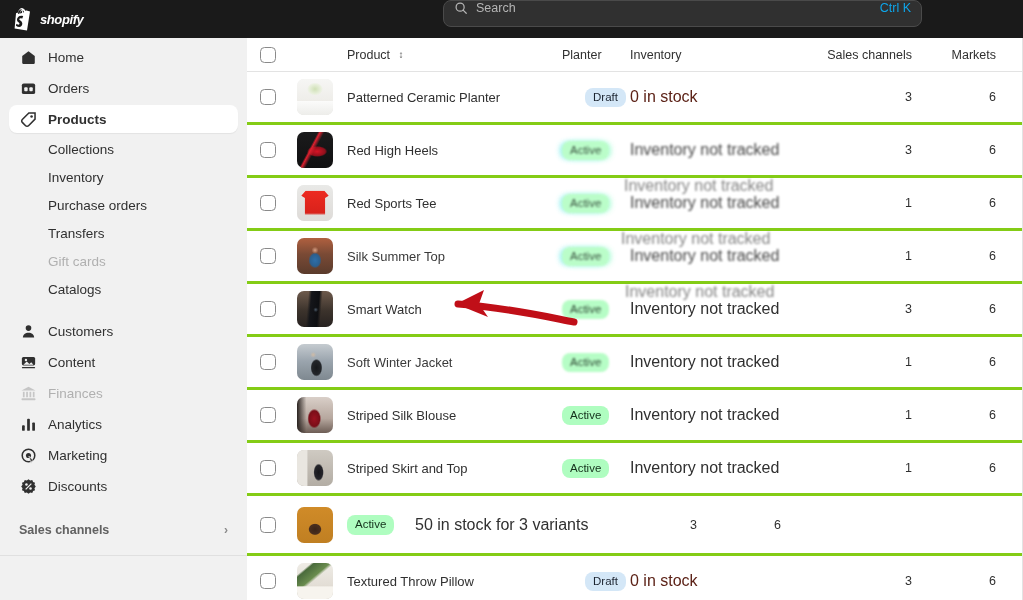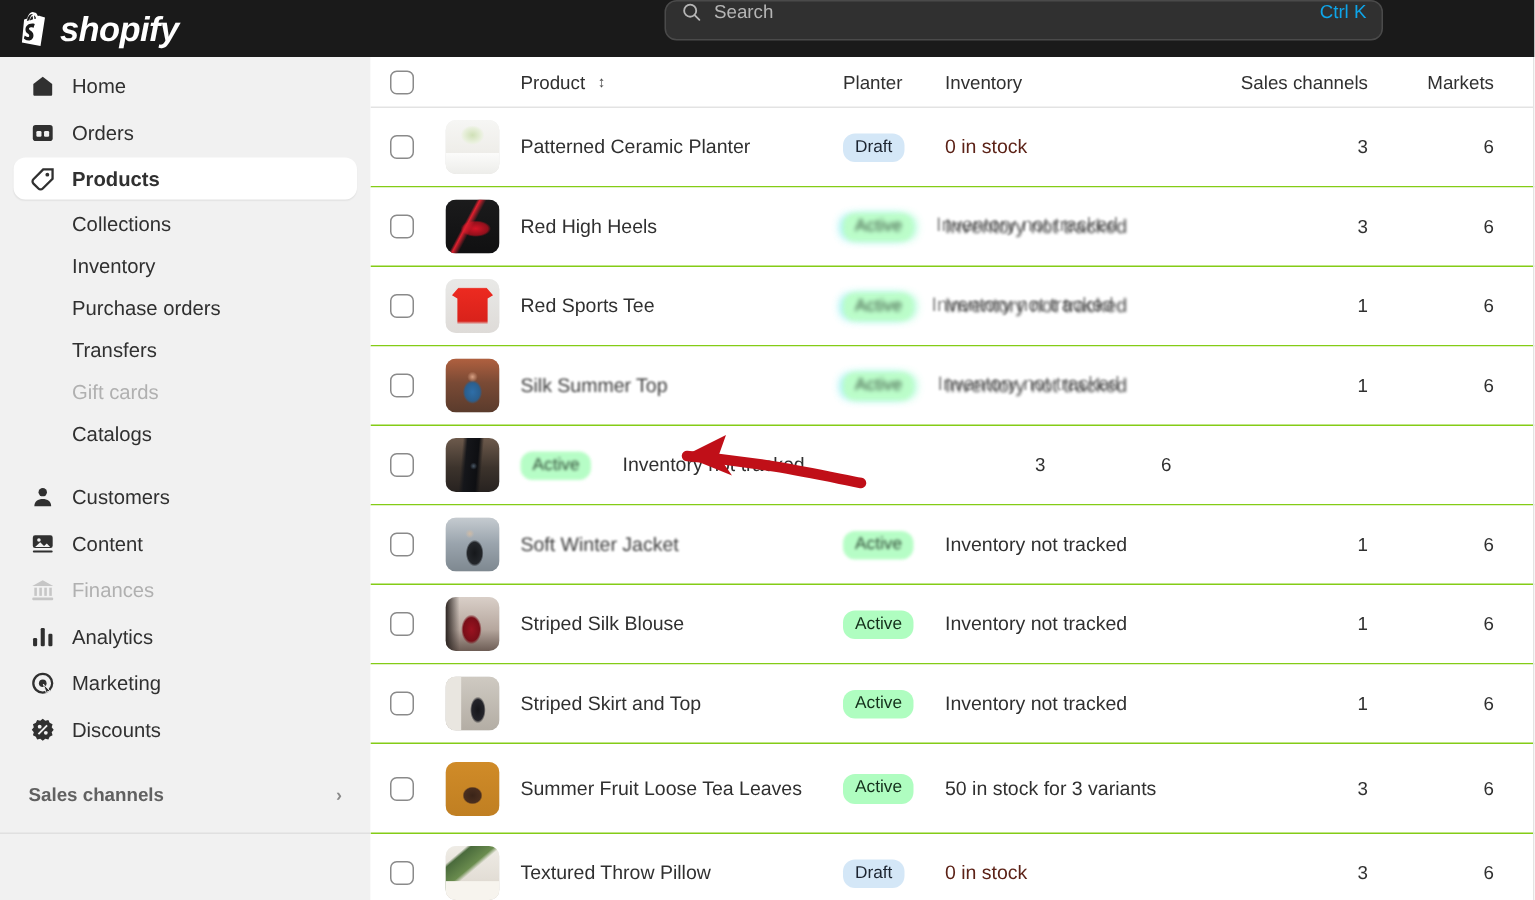--- a/index.html
+++ b/index.html
@@ -12,21 +12,21 @@
 
   
   .topbar {
     position: absolute; top: 0; left: 0; width: 1023px; height: 38px;
     background: #1a1a1a; display: flex; align-items: center;
   }
   .logo-wrap { display: flex; align-items: center; gap: 7px; padding-left: 13px; width: 247px; }
   .logo-mark {
     width: 20px; height: 23px; position: relative;
   }
-  .logo-text { color: #fff; font-size: 23px; font-weight: bold; font-style: italic; letter-spacing: -0.4px; }
+  .logo-text { color: #fff; font-size: 13px; font-weight: bold; font-style: italic; letter-spacing: -0.4px; }
 
   .search-box {
     position: absolute; left: 443px; top: 0px; width: 479px; height: 27px;
     background: #303030; border: 1px solid #4a4a4a; border-radius: 8px;
     display: flex; align-items: flex-start; padding: 0 10px;
   }
   .search-box .s-icon { width: 14px; height: 14px; flex: 0 0 14px; margin-right: 8px; }
   .search-ph { color: #b5b5b5; font-size: 12.5px; flex: 1; }
   .search-kbd { color: #0ea5e9; font-size: 12.5px; }
 
@@ -76,36 +76,36 @@
   .col-mkt    { width: 95px;  flex: 0 0 95px;  text-align: right; padding-right: 19px; }
 
   .chk {
     width: 16px; height: 16px; border: 1.4px solid #8a8a8a;
     border-radius: 4.5px; background: #fff; cursor: pointer;
   }
   .sort-ico { display: inline-block; margin-left: 5px; font-size: 10px; color: #4a4a4a; vertical-align: 1px; }
 
   .trow {
     display: flex; align-items: center; min-height: 53px;
-    border-bottom: 1px solid #84cc16; background: #fff;
+    border-bottom: 3px solid #84cc16; background: #fff;
   }
   .trow.tall { min-height: 60px; }
   .thumb-box {
     width: 36px; height: 36px; border-radius: 7px; overflow: hidden;
     background: #f0f0f0; margin-left: 8px; position: relative;
   }
   .thumb-box .img { position: absolute; inset: 0; }
   .pname { font-size: 13px; color: #303030; line-height: 17px; padding-right: 8px; }
   .badge {
     display: inline-block; font-size: 11.5px; padding: 2px 8px 3px 8px;
     border-radius: 8px; line-height: 1.25;
   }
-  .badge.draft  { background: #d4e7f7; color: #1c2430; }
+  .badge.draft  { background: #d4e7f7; color: #1c2430; margin-left: 23px; }
   .badge.active { background: #affdc0; color: #14301b; }
-  .inv { font-size: 13px; color: #303030; }
+  .inv { font-size: 16px; color: #303030; margin-top: 36px; }
   .inv.zero { color: #5c2217; }
   .num { font-size: 12.5px; color: #303030; }
 
   
   .ghost { position: relative; }
   .ghost > .gh-a { position: relative; z-index: 2; }
   .ghost > .gh-b {
     position: absolute; left: 0; top: 0; z-index: 1;
     opacity: .6; filter: blur(0.8px);
   }
@@ -388,20 +388,21 @@
       <div class="col-check">
           <span class="chk"></span>
         </div>
       <div class="col-thumb">
         <div class="thumb-box">
           <div class="img" style="background:linear-gradient(180deg,#6d5a4c 0%,#3c332c 55%,#272220 100%)"></div>
           <div class="img" style="background:linear-gradient(95deg,transparent 30%,#15161a 38%,#0e0f12 58%,transparent 66%)"></div>
           <div class="img" style="background:radial-gradient(circle 3px at 52% 52%,#4a5866 0%,transparent 80%)"></div>
         </div>
       </div>
+      <div class="col-name"><span class="pname">Smart Watch</span></div>
       <div class="col-status">
         <span class="badge active blur-m">Active</span>
       </div>
       <div class="col-inv"><span class="inv">Inventory not tracked</span></div>
       <div class="col-chan num">3</div>
       <div class="col-mkt num">6</div>
     </div>
 
     <div class="trow">
       <div class="col-check">
@@ -462,21 +463,20 @@
     <div class="trow tall">
       <div class="col-check">
           <span class="chk"></span>
         </div>
       <div class="col-thumb">
         <div class="thumb-box">
           <div class="img" style="background:linear-gradient(180deg,#d08b28 0%,#c07f22 100%)"></div>
           <div class="img" style="background:radial-gradient(ellipse 9px 8px at 50% 62%,#3a2418 0%,#4a2e1e 62%,transparent 74%)"></div>
         </div>
       </div>
-      <div class="col-name"><span class="pname">Summer Fruit Loose Tea Leaves</span></div>
       <div class="col-status"><span class="badge active">Active</span></div>
       <div class="col-inv"><span class="inv">50 in stock for 3 variants</span></div>
       <div class="col-chan num">3</div>
       <div class="col-mkt num">6</div>
     </div>
 
     <div class="trow">
       <div class="col-check">
           <span class="chk"></span>
         </div>

